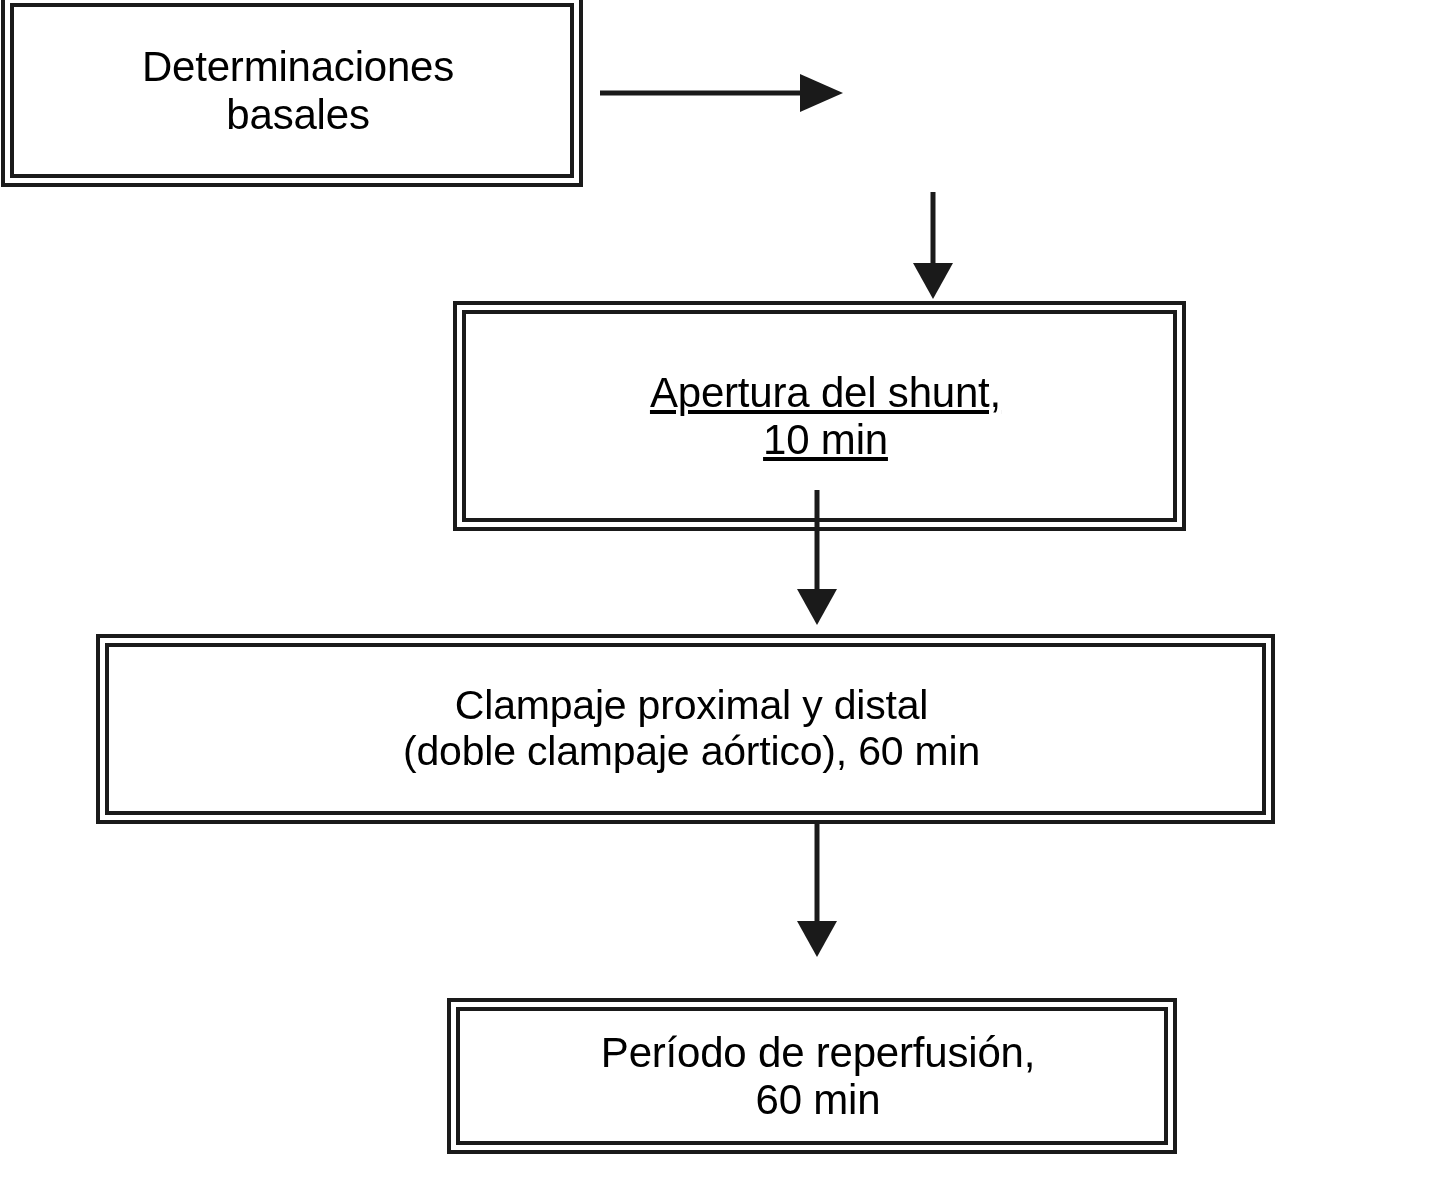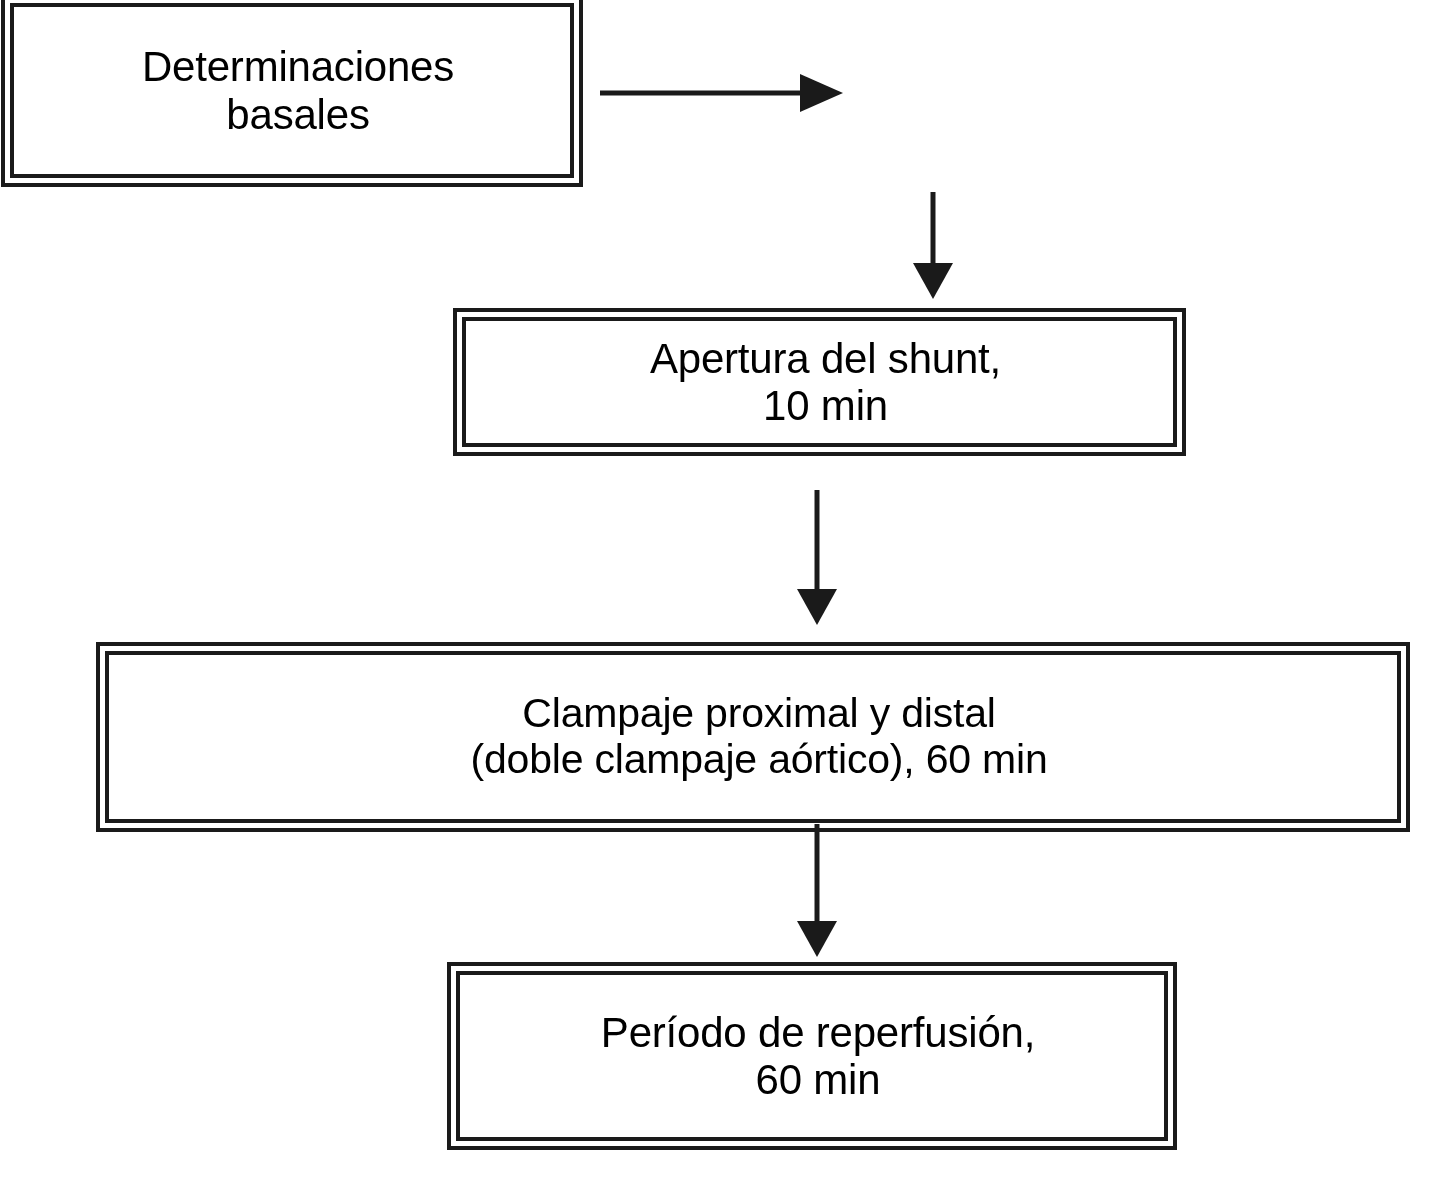--- a/index.html
+++ b/index.html
@@ -77,35 +77,35 @@
 <div id="diagram-canvas">
 
   <div class="node" style="left:1px; top:-6px; width:582px; height:193px;">
     <div class="node-inner">
       <span class="node-label fs-42">Determinaciones
 basales</span>
     </div>
   </div>
 
 
-  <div class="node" style="left:453px; top:308px; width:733px; height:148px;">
+  <div class="node" style="left:453px; top:301px; width:733px; height:230px;text-decoration:underline;">
     <div class="node-inner">
       <span class="node-label fs-42">Apertura del shunt,
 10 min</span>
     </div>
   </div>
 
-  <div class="node" style="left:96px; top:634px; width:1314px; height:190px;margin-top:8px;">
+  <div class="node" style="left:96px; top:634px; width:1179px; height:190px;">
     <div class="node-inner">
       <span class="node-label fs-41">Clampaje proximal y distal
 (doble clampaje aórtico), 60 min</span>
     </div>
   </div>
 
-  <div class="node" style="left:447px; top:962px; width:730px; height:188px;">
+  <div class="node" style="left:447px; top:998px; width:730px; height:156px;">
     <div class="node-inner">
       <span class="node-label fs-42">Período de reperfusión,
 60 min</span>
     </div>
   </div>
 
   <svg id="connectors" viewBox="0 0 1435 1202">
 
     <g>
       <line class="conn-line" x1="600" y1="93" x2="800" y2="93"></line>

